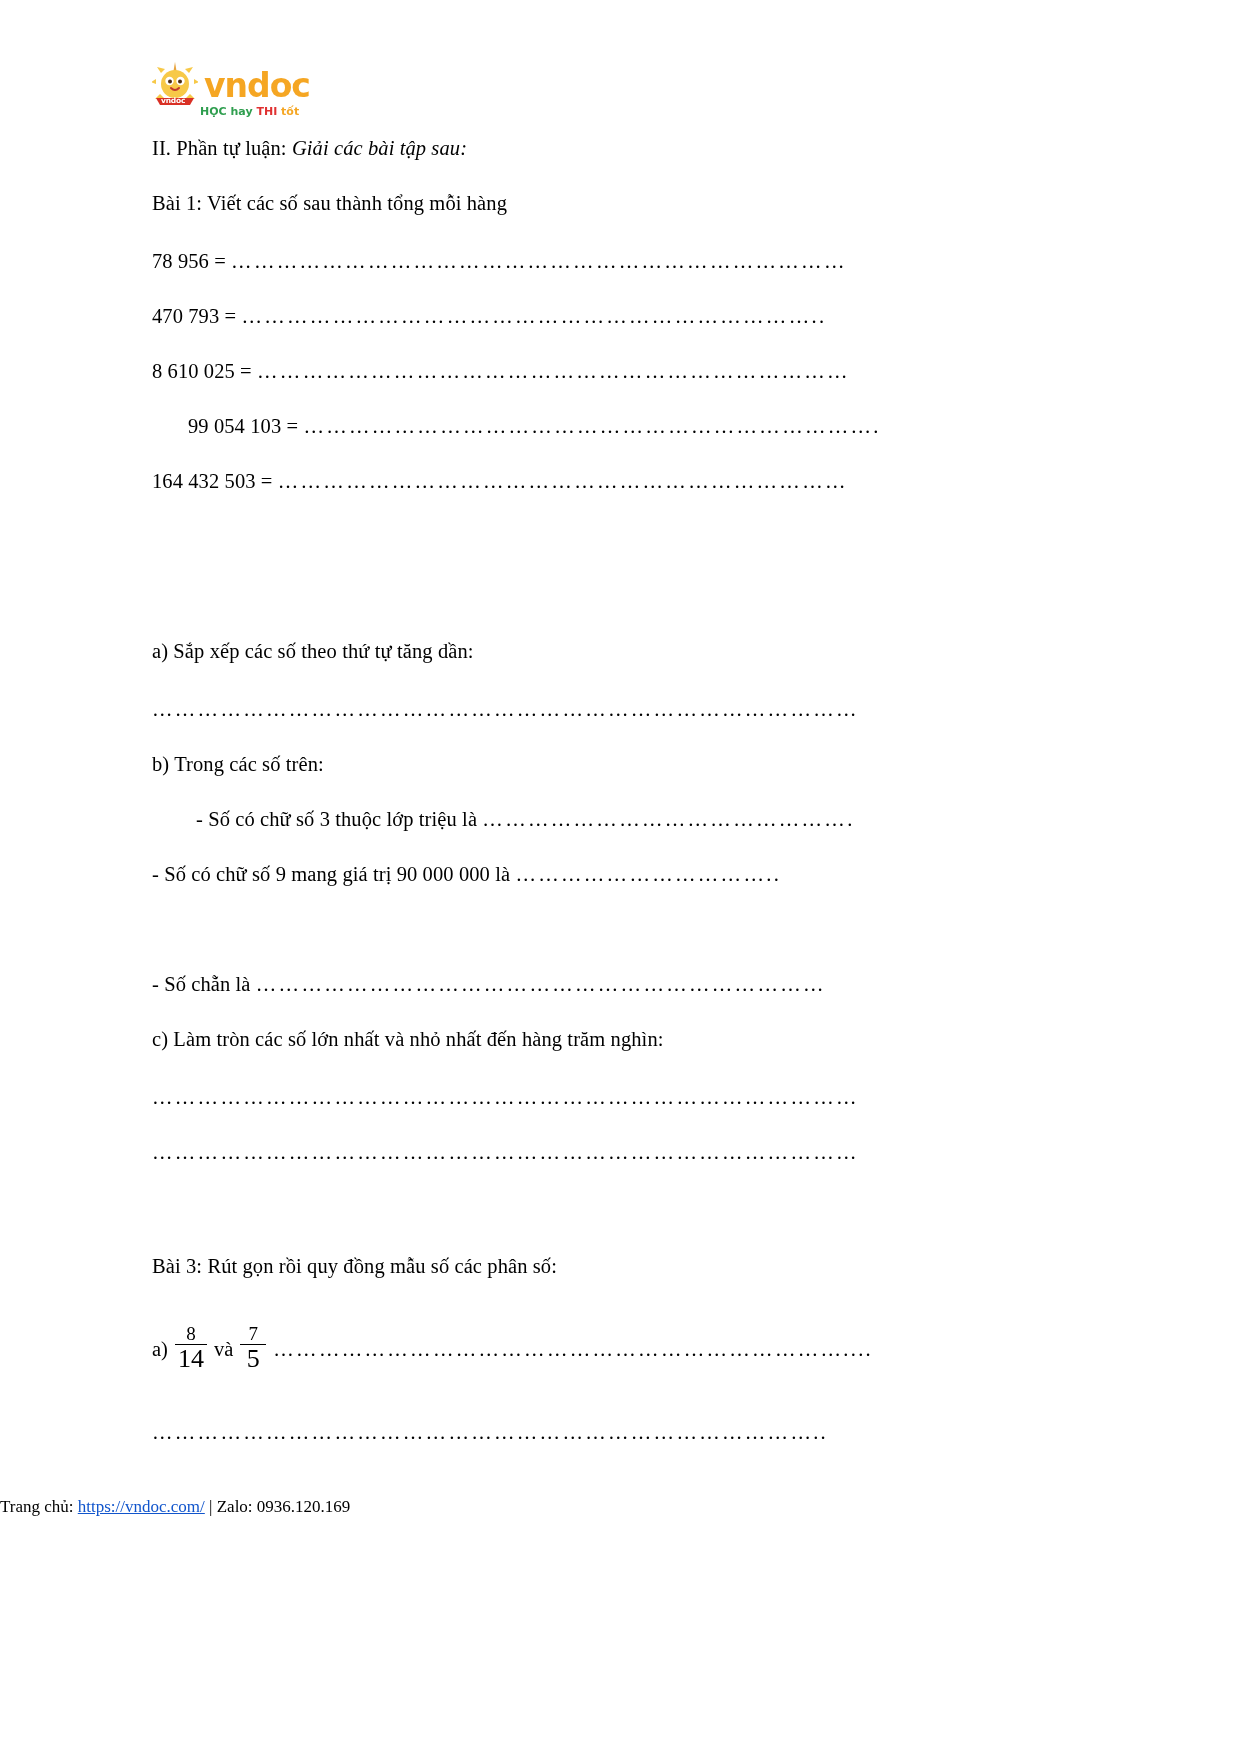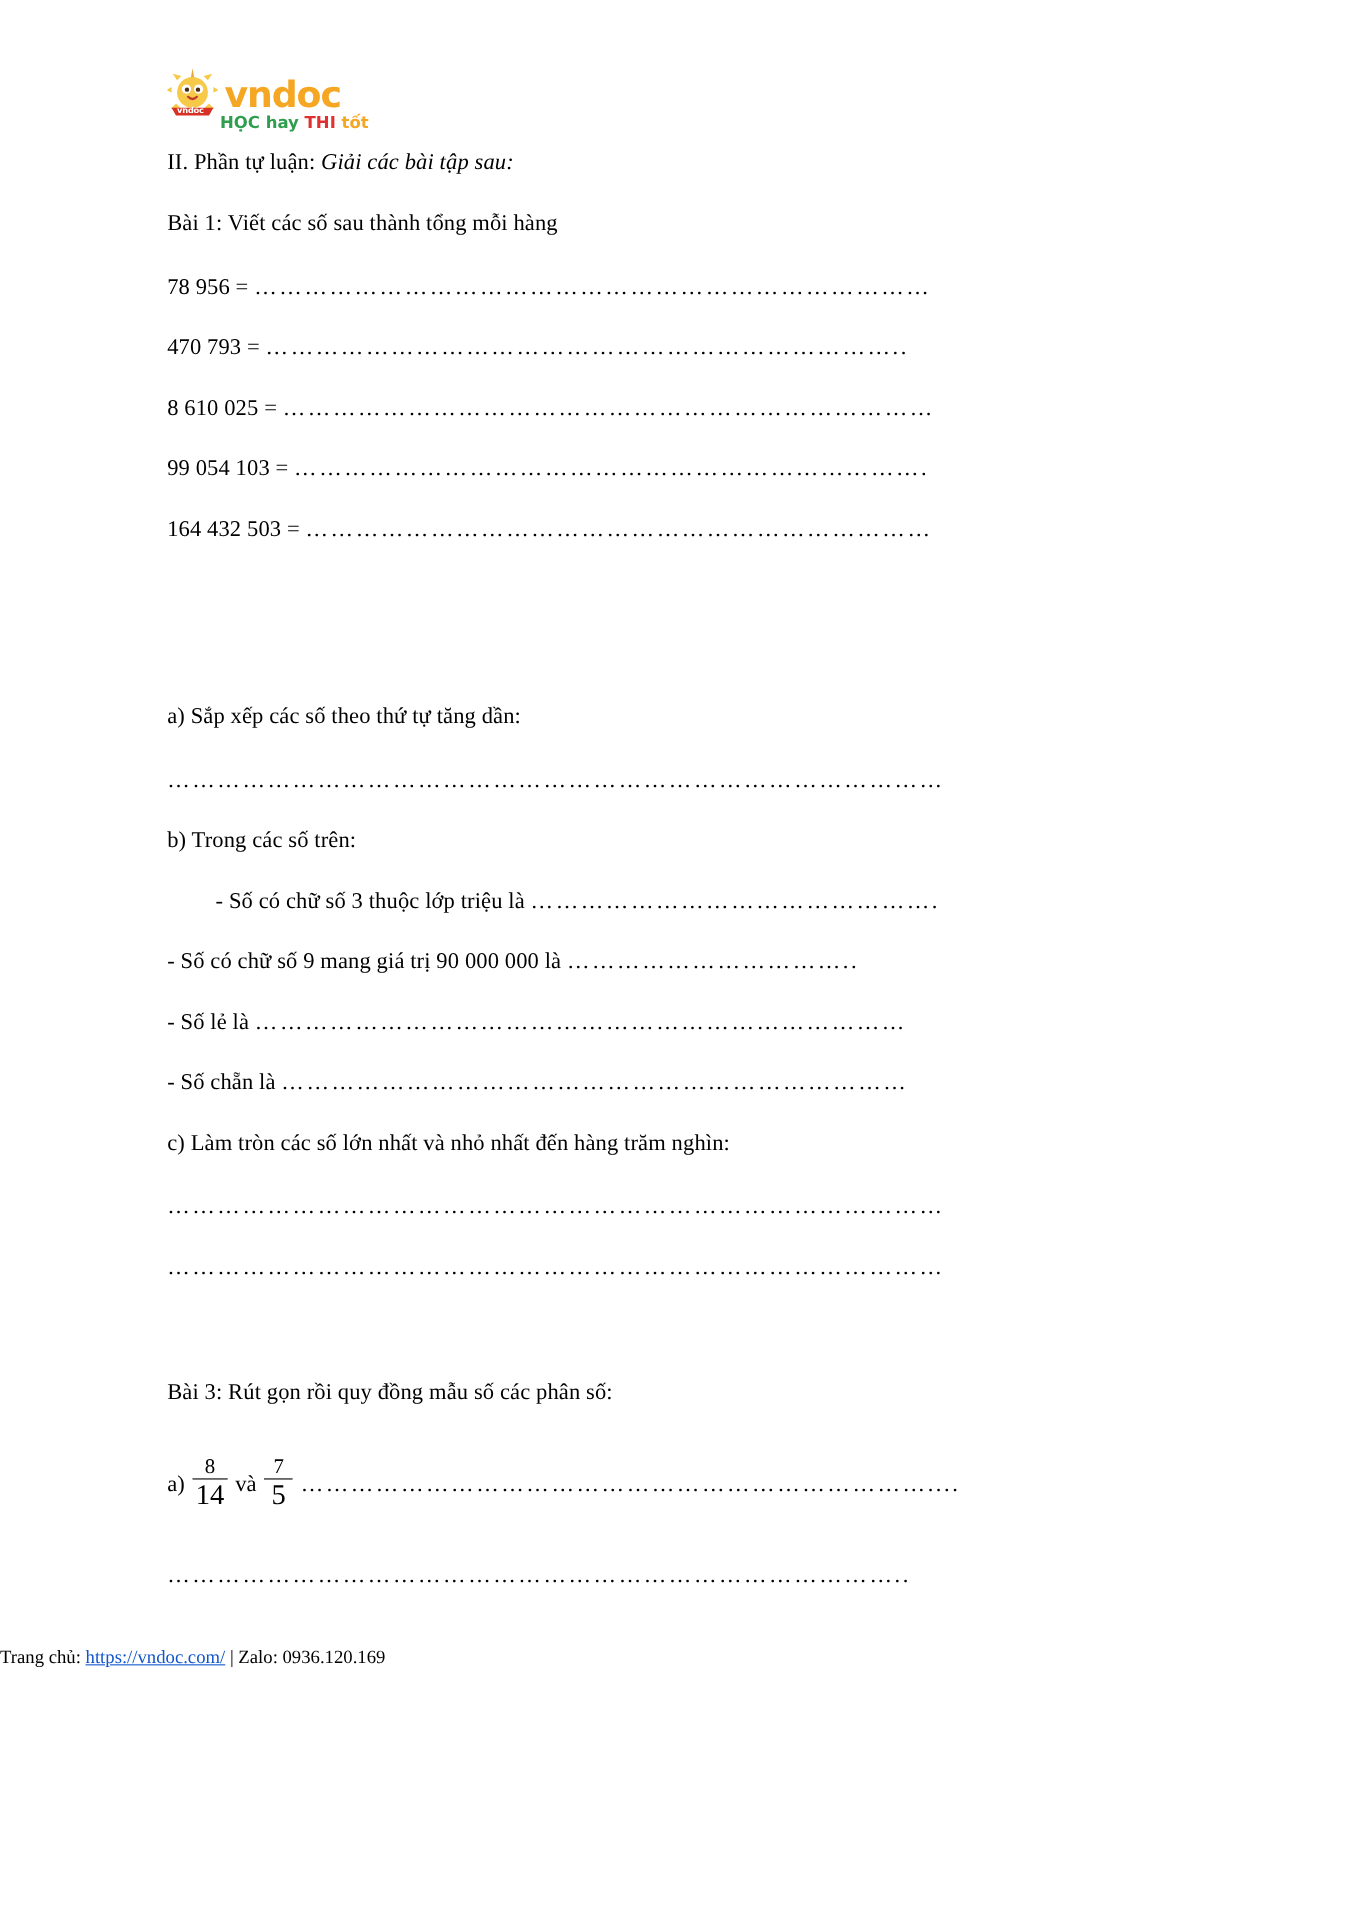--- a/index.html
+++ b/index.html
@@ -51,21 +51,21 @@
     color: #f5a623;
     letter-spacing: -1px;
     padding-bottom: 4px;
   }
   .tagline {
     position: absolute;
     left: 48px;
     top: 44px;
     font-family: "DejaVu Sans", sans-serif;
     font-weight: 700;
-    font-size: 15px;
+    font-size: 11px;
     line-height: 15px;
     white-space: nowrap;
   }
   .tag-hoc { color: #2f9e4f; }
   .tag-hay { color: #2f9e4f; }
   .tag-thi { color: #e03131; }
   .tag-tot { color: #f5a623; }
 
   
   .line {
@@ -189,21 +189,21 @@
     <span class="dots">………………………………………………………………………</span>
   </div>
   <div class="line" style="top:303px;">
     <span>470 793 =</span>
     <span class="dots">…………………………………………………………………..</span>
   </div>
   <div class="line" style="top:358px;">
     <span>8 610 025 =</span>
     <span class="dots">……………………………………………………………………</span>
   </div>
-  <div class="line" style="top:413px;">
+  <div class="line" style="top:413px;margin-left:36px;">
     <span>99 054 103 =</span>
     <span class="dots">………………………………………………………………….</span>
   </div>
   <div class="line" style="top:468px;">
     <span>164 432 503 =</span>
     <span class="dots">…………………………………………………………………</span>
   </div>
 
 
   <div class="line" style="top:638px;">a) Sắp xếp các số theo thứ tự tăng dần:</div>
@@ -211,24 +211,20 @@
 
   <div class="line" style="top:751px;">b) Trong các số trên:</div>
 
   <div class="line" style="top:806px;margin-left:44px;">
     <span>- Số có chữ số 3 thuộc lớp triệu là</span>
     <span class="dots">………………………………………….</span>
   </div>
   <div class="line" style="top:861px;">
     <span>- Số có chữ số 9 mang giá trị 90 000 000 là</span>
     <span class="dots">……………………………..</span>
-  </div>
-  <div class="line" style="top:916px;">
-    <span>- Số lẻ là</span>
-    <span class="dots">……………………………………………………………………</span>
   </div>
   <div class="line" style="top:971px;">
     <span>- Số chẵn là</span>
     <span class="dots">…………………………………………………………………</span>
   </div>
 
   <div class="line" style="top:1026px;">c) Làm tròn các số lớn nhất và nhỏ nhất đến hàng trăm nghìn:</div>
   <div class="line dots" style="top:1084px;">…………………………………………………………………………………</div>
   <div class="line dots" style="top:1139px;">…………………………………………………………………………………</div>
 

